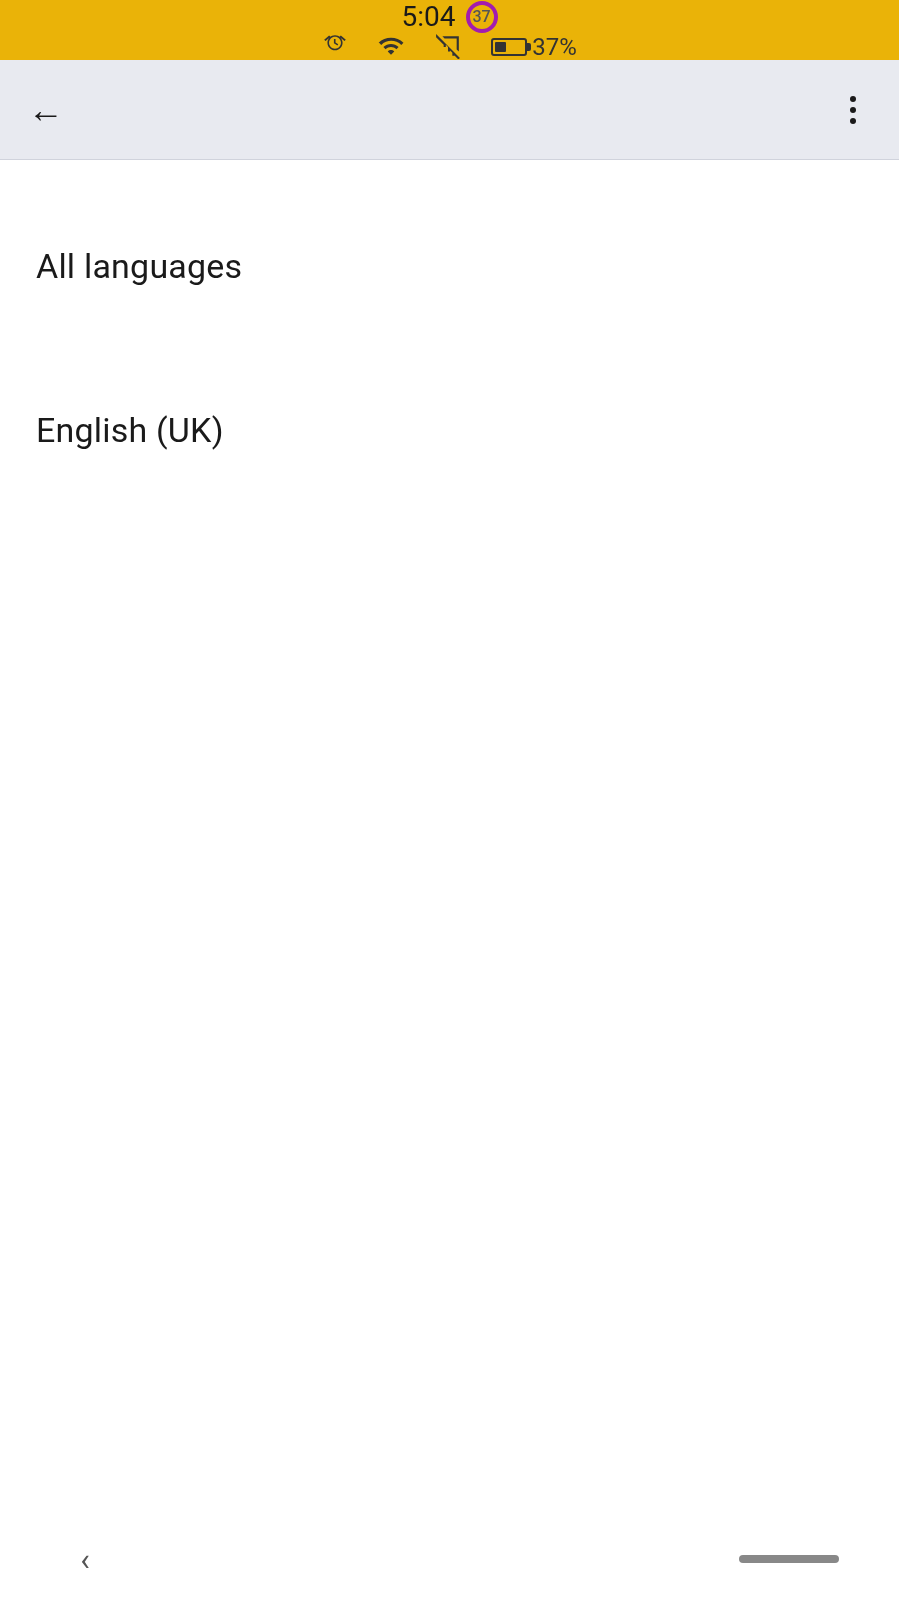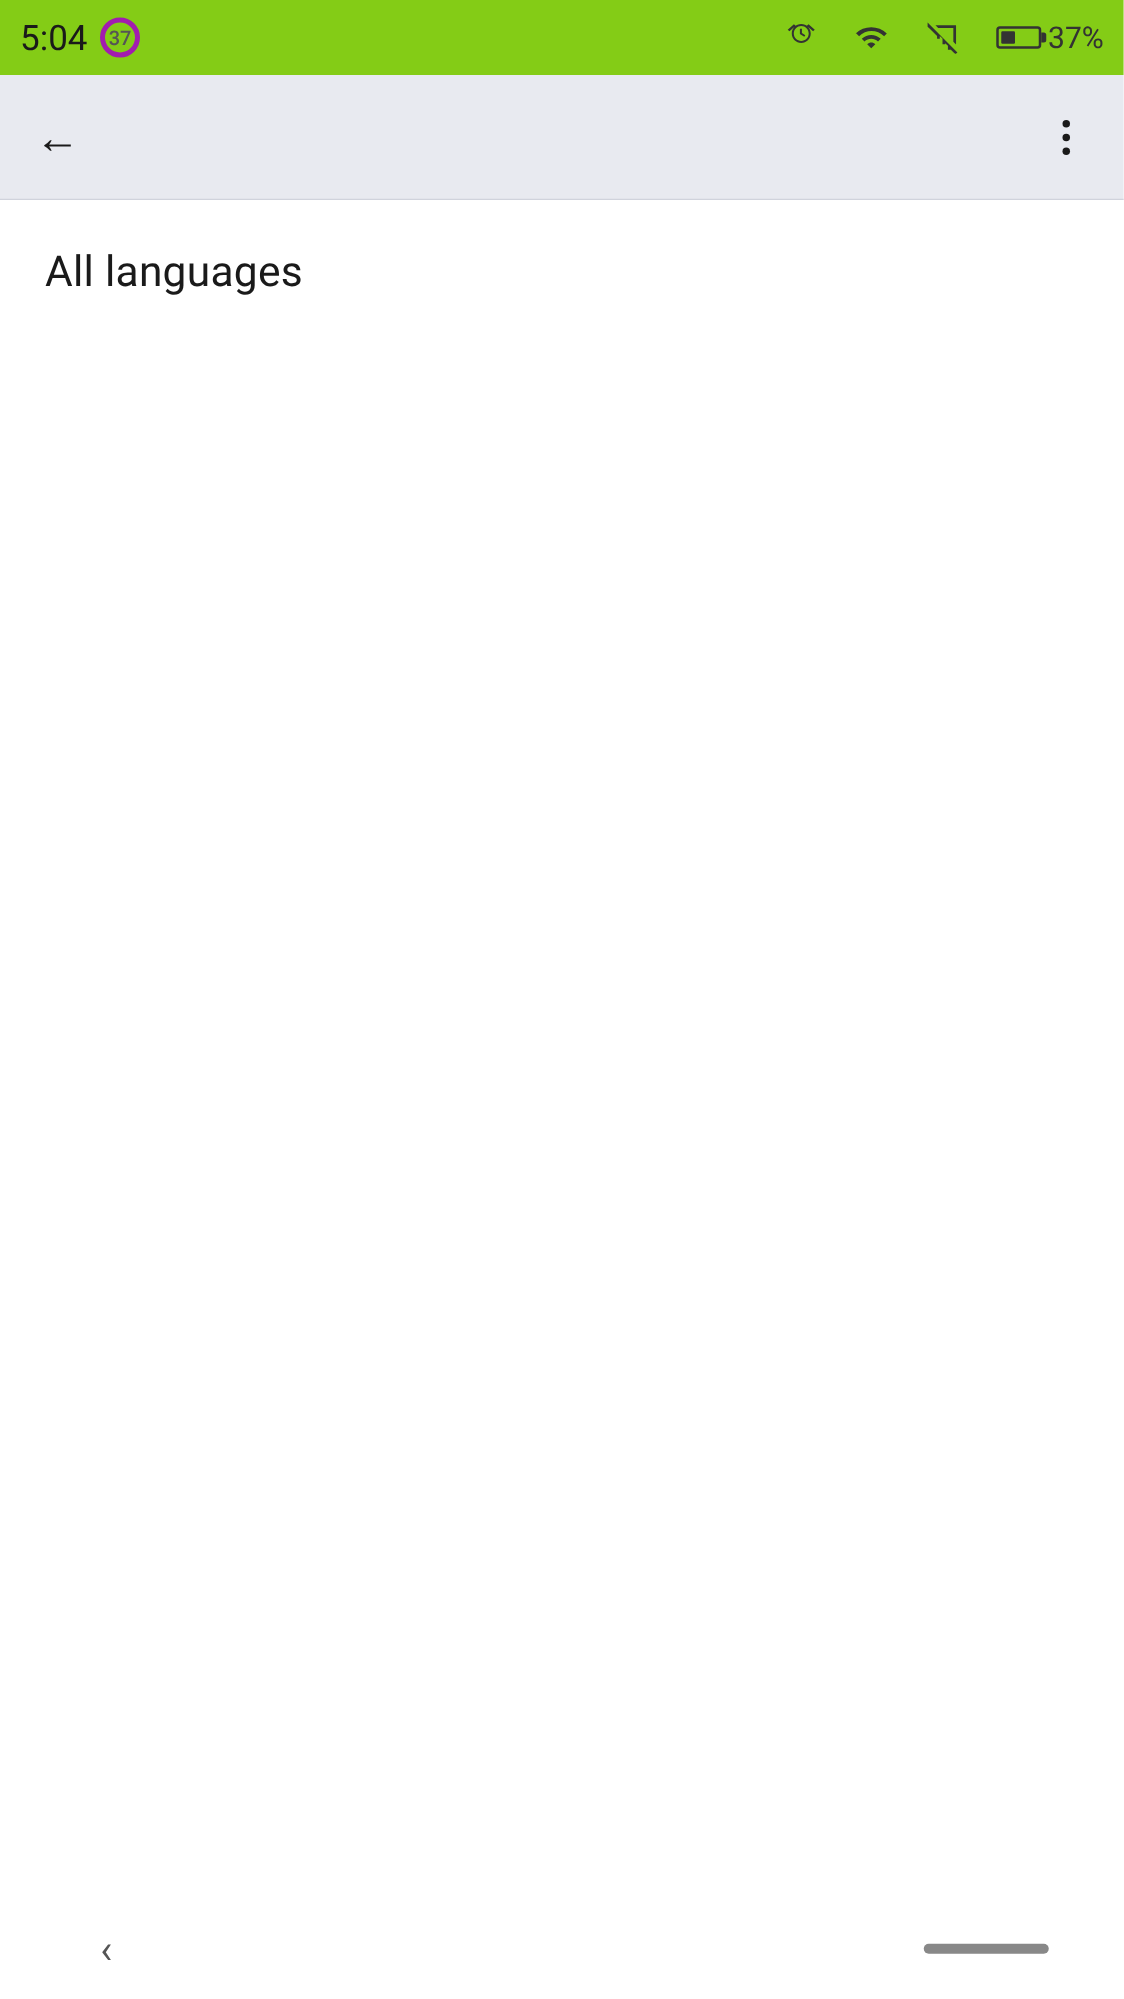--- a/index.html
+++ b/index.html
@@ -15,25 +15,26 @@
       background: #ffffff;
       font-family: 'Roboto', Arial, sans-serif;
       overflow: hidden;
       position: relative;
     }
 
     
     .status-bar {
       width: 100%;
       height: 60px;
-      background: #84cc16;
+      background: #eab308;
       display: flex;
       align-items: center;
       justify-content: space-between;
       padding: 0 16px;
+      flex-direction: column;
     }
 
     .status-bar-left {
       display: flex;
       align-items: center;
       gap: 10px;
     }
 
     .status-time {
       font-size: 28px;
@@ -49,21 +50,21 @@
       display: flex;
       align-items: center;
       justify-content: center;
       font-size: 16px;
       color: #555;
       font-weight: 500;
     }
 
     .status-bar-right {
       display: flex;
-      align-items: center;
+      align-items: flex-start;
       gap: 29px;
     }
 
     
     .battery-container {
       display: flex;
       align-items: center;
       gap: 5px;
     }
 
@@ -173,20 +174,21 @@
       background: #ffffff;
       padding: 0;
     }
 
     .list-item {
       width: 100%;
       padding: 38px 36px;
       cursor: pointer;
       display: flex;
       align-items: center;
+      margin-top: 48px;
     }
 
     .list-item-text {
       font-size: 34px;
       font-weight: 400;
       color: #1a1a1a;
       letter-spacing: 0.2px;
     }
 
     
@@ -267,20 +269,23 @@
       <span></span>
       <span></span>
     </div>
   </div>
 </div>
 
 <div class="content">
   <div class="list-item">
     <span class="list-item-text">All languages</span>
   </div>
+  <div class="list-item">
+    <span class="list-item-text">English (UK)</span>
+  </div>
 </div>
 
 <div class="bottom-nav">
   <div class="nav-back-btn">
     <span class="nav-back-chevron">‹</span>
   </div>
   <div class="nav-home-pill"></div>
 </div>
 
 </body></html>

